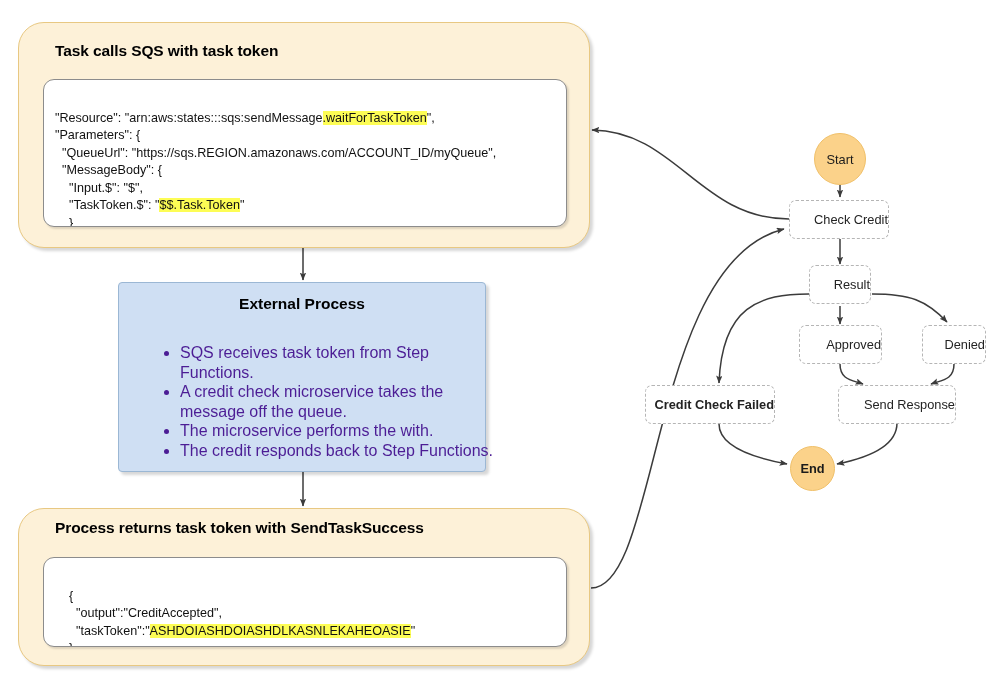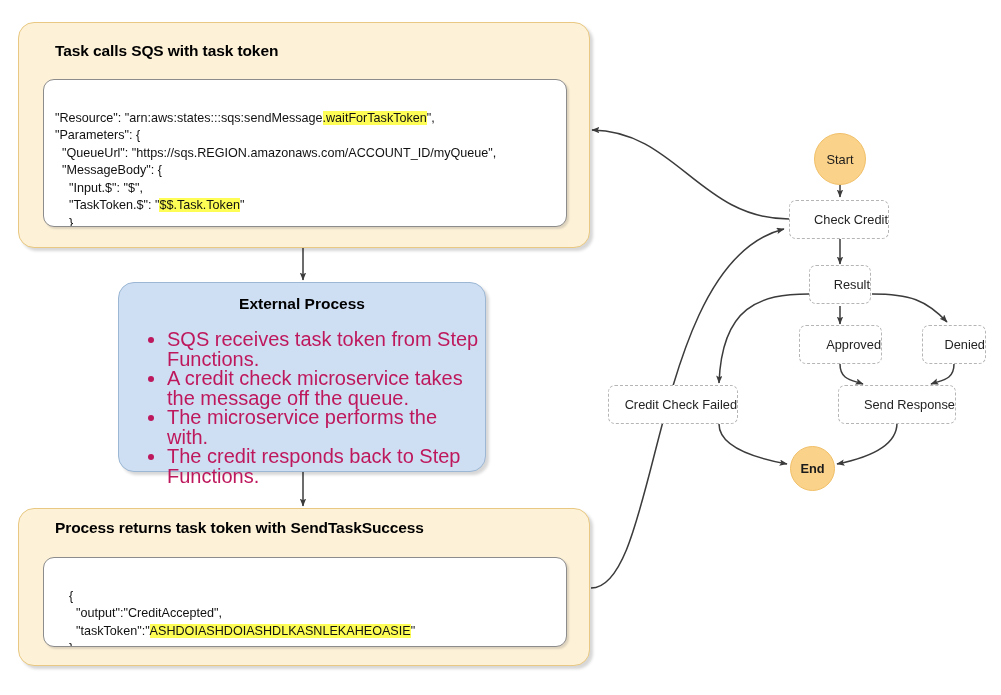--- a/index.html
+++ b/index.html
@@ -18,31 +18,31 @@
   #canvas {
     position: absolute;
     left: 0; top: 0;
     width: 1001px;
     height: 695px;
   }
   
   .panel {
     position: absolute;
     box-sizing: border-box;
-    border-radius: 16px;
+    border-radius: 26px;
     box-shadow: 3px 3px 3px rgba(0,0,0,0.16);
   }
   .panel-yellow {
     background: #fdf1d8;
     border: 1.4px solid #e8c882;
   }
   .panel-blue {
     background: #cfdff3;
     border: 1.4px solid #9bb7d4;
-    border-radius: 16px;
+    border-radius: 4px;
   }
   .panel-title {
     position: absolute;
     font-weight: bold;
     font-size: 15.5px;
     color: #000;
     letter-spacing: -0.1px;
     white-space: nowrap;
   }
   .panel-title-center {
@@ -70,26 +70,26 @@
     line-height: 17.5px;
     color: #111;
     white-space: pre;
   }
   .hl {
     background: #fdfd55;
   }
   
   ul.bullets {
     position: absolute;
-    margin: 4px;
+    margin: 17px;
     padding: 0 0 0 20px;
     list-style: disc outside;
-    font-size: 20px;
+    font-size: 16px;
     line-height: 19.5px;
-    color: #be185d;
+    color: #4c1d95;
   }
   ul.bullets li {
     margin: 0 0 0 0;
     padding: 0;
   }
   
   .node {
     position: absolute;
     box-sizing: border-box;
     border: 1.2px dashed #b5b5b5;
@@ -210,21 +210,21 @@
     </div>
 
     <div class="node" style="left:799px; top:325px; width:83px; height:39px;">
       <span>Approved</span>
     </div>
 
     <div class="node" style="left:922px; top:325px; width:64px; height:39px;">
       <span>Denied</span>
     </div>
 
-    <div class="node" style="left:608px; top:385px; width:130px; height:39px;">
+    <div class="node" style="left:645px; top:385px; width:130px; height:39px;font-weight:bold;">
       <span>Credit Check Failed</span>
     </div>
 
     <div class="node" style="left:838px; top:385px; width:118px; height:39px;">
       <span>Send Response</span>
     </div>
 
     <div class="terminal" style="left:790px; top:446px; width:45px; height:45px;font-weight:bold;">
       <span>End</span>
     </div>

